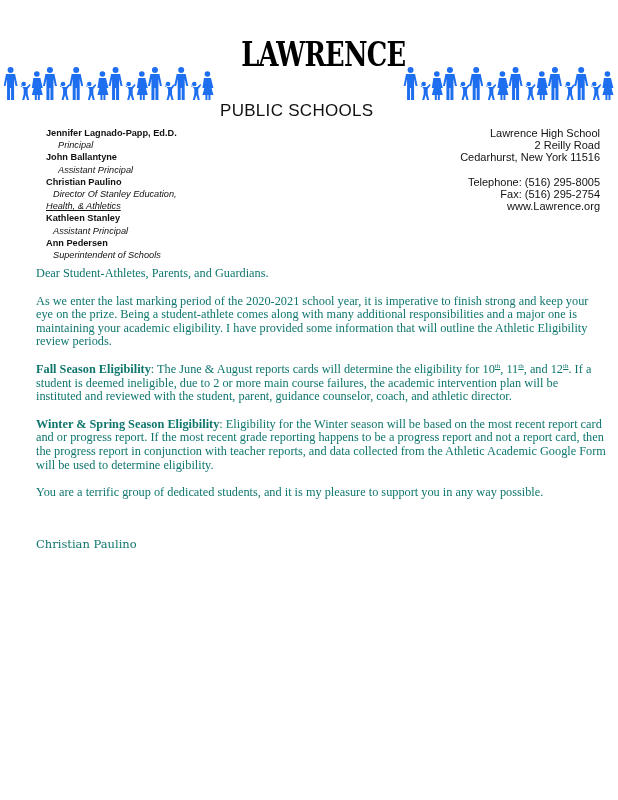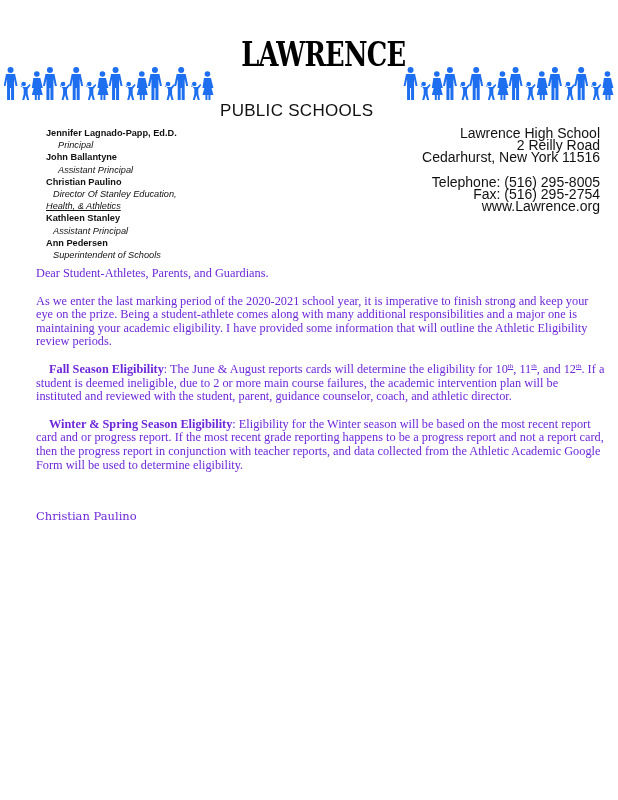--- a/index.html
+++ b/index.html
@@ -16,25 +16,25 @@
   .brand-sub {
     position: absolute; left: 220px; top: 101px; width: 174px; text-align: left;
     font-family: "Liberation Sans", sans-serif; font-size: 17px; color: #111; letter-spacing: 0.3px;
   }
   .staff { position: absolute; left: 14px; top: 127px; font-family: "Liberation Sans", sans-serif; font-size: 9.2px; line-height: 12.2px; margin-left: 32px; }
   .staff .name { font-weight: bold; }
   .staff .title { font-style: italic; }
   .staff .ind1 { padding-left: 12px; }
   .staff .ind2 { padding-left: 7px; }
   .staff .ind0 { padding-left: 0; text-decoration: underline; }
-  .address { position: absolute; right: 18px; top: 127px; text-align: right; font-family: "Liberation Sans", sans-serif; font-size: 14px; line-height: 12.2px; }
+  .address { position: absolute; right: 18px; top: 127px; text-align: right; font-family: "Liberation Sans", sans-serif; font-size: 11px; line-height: 12.2px; }
   .address .gap { height: 12px; }
-  .letter { position: absolute; left: 36px; top: 267px; width: 570px; font-family: "Liberation Serif", serif; font-size: 12.3px; line-height: 13.6px; color: #6d28d9; }
+  .letter { position: absolute; left: 36px; top: 267px; width: 570px; font-family: "Liberation Serif", serif; font-size: 12.3px; line-height: 13.6px; color: #0f766e; }
   .letter p { margin: 0 0 14px 0; }
-  .letter .lbl { font-weight: bold; margin-left: 13px; }
+  .letter .lbl { font-weight: bold; }
   .letter sup { font-size: 7px; line-height: 0; text-decoration: underline; }
   .closing { font-family: "DejaVu Serif", serif; font-size: 11.5px; }
   .sig { margin-top: 38px !important; }
 </style>
 </head>
 <body>
 
 <div class="people left">
   <svg class="chain" viewBox="0 0 210 40">
       <g fill="#1e6ef0">
@@ -200,14 +200,15 @@
   <div>Telephone: (516) 295-8005</div>
   <div>Fax: (516) 295-2754</div>
   <div>www.Lawrence.org</div>
 </div>
 
 <div class="letter">
   <p>Dear Student-Athletes, Parents, and Guardians.</p>
   <p>As we enter the last marking period of the 2020-2021 school year, it is imperative to finish strong and keep your eye on the prize. Being a student-athlete comes along with many additional responsibilities and a major one is maintaining your academic eligibility. I have provided some information that will outline the Athletic Eligibility review periods.</p>
   <p><span class="lbl">Fall Season Eligibility</span><span>: The June &amp; August reports cards will determine the eligibility for 10</span><sup>th</sup><span>, 11</span><sup>th</sup><span>, and 12</span><sup>th</sup><span>. If a student is deemed ineligible, due to 2 or more main course failures, the academic intervention plan will be instituted and reviewed with the student, parent, guidance counselor, coach, and athletic director.</span></p>
   <p><span class="lbl">Winter &amp; Spring Season Eligibility</span><span>: Eligibility for the Winter season will be based on the most recent report card and or progress report. If the most recent grade reporting happens to be a progress report and not a report card, then the progress report in conjunction with teacher reports, and data collected from the Athletic Academic Google Form will be used to determine eligibility.</span></p>
+  <p>You are a terrific group of dedicated students, and it is my pleasure to support you in any way possible.</p>
   <p class="closing sig">Christian Paulino</p>
 </div>
 
 </body></html>

